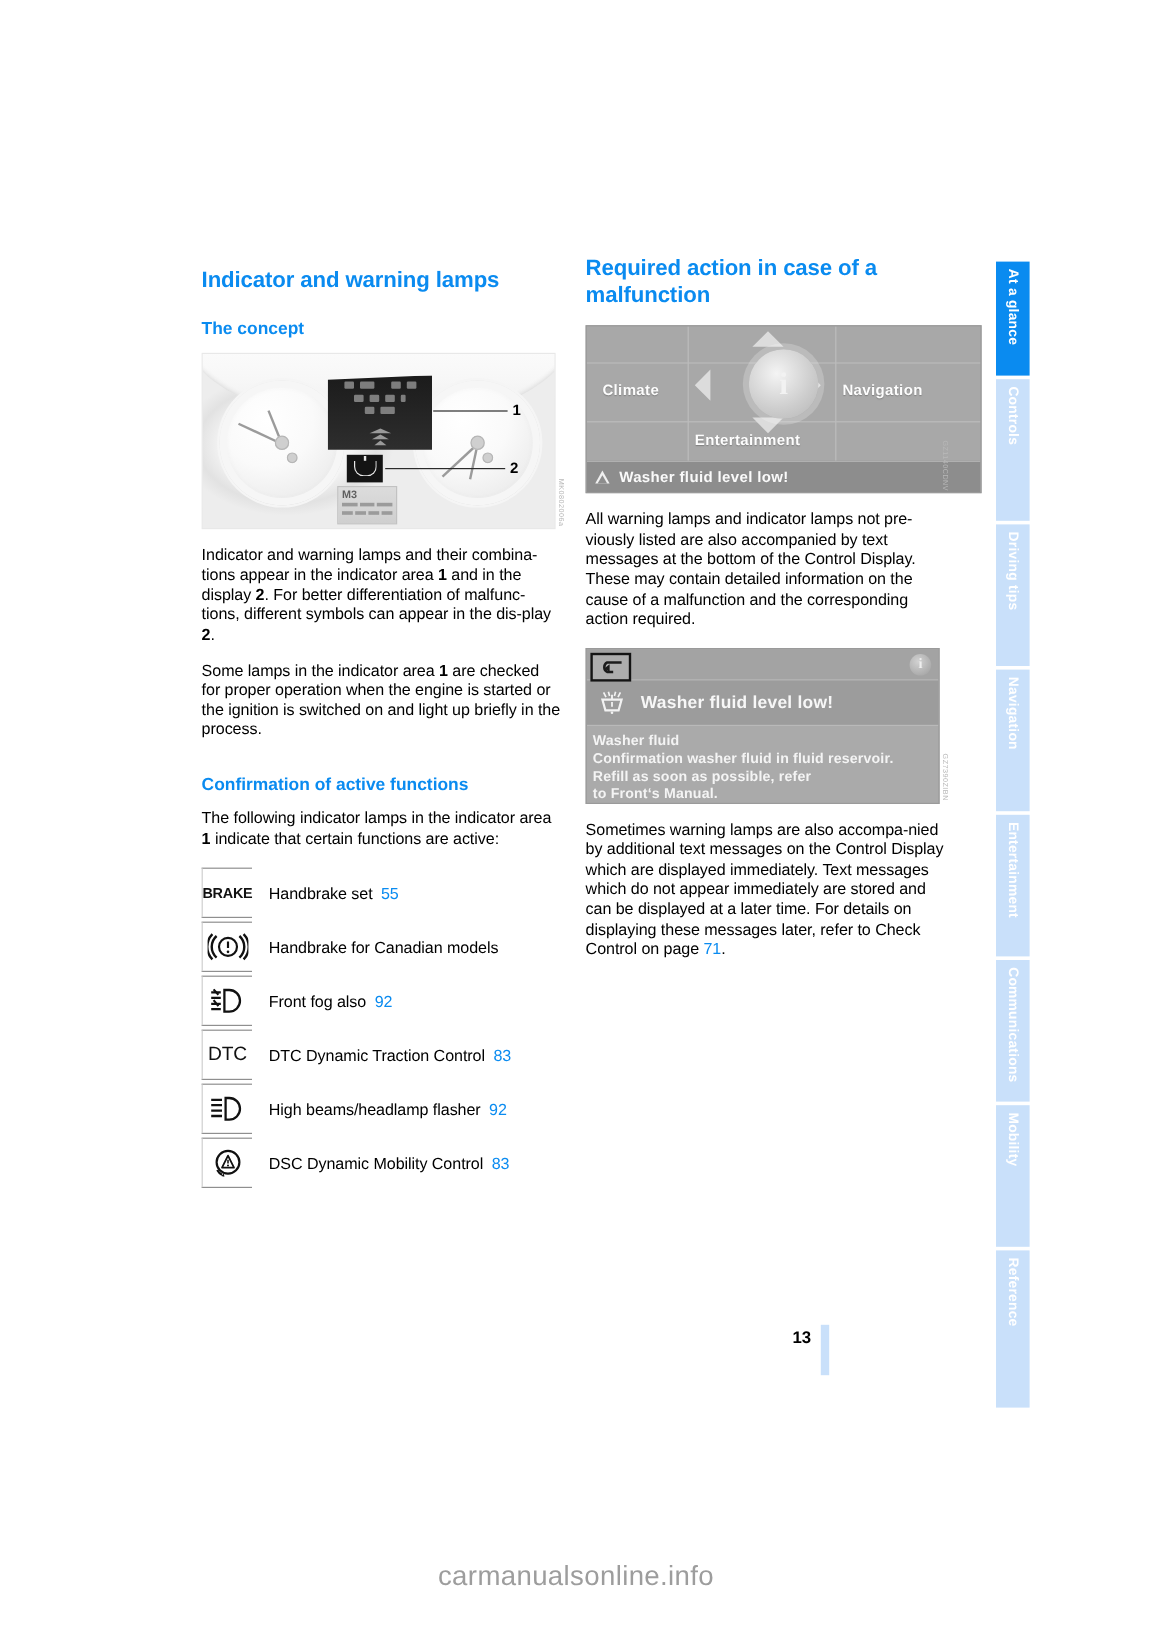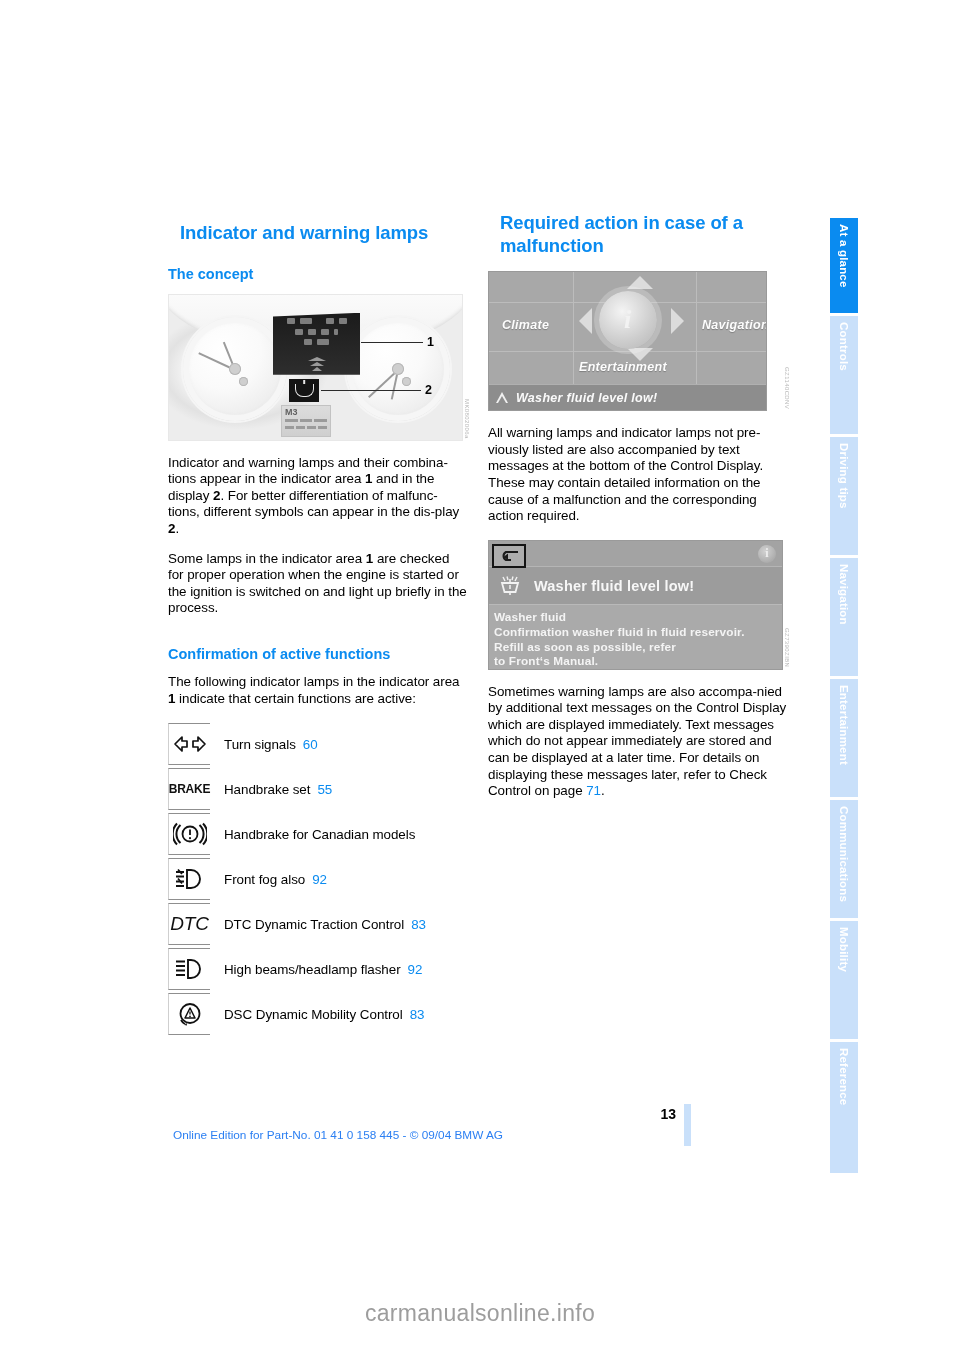--- a/index.html
+++ b/index.html
@@ -23,21 +23,21 @@
   }
   .tab.active{background:#0a8bf0;}
 
   
   .col{position:absolute;width:300px;}
   .colL{left:168px;top:222px;}
   .colR{left:488px;top:212px;}
 
   h1.sec{
     color:#0a8bf0;font-size:18.5px;font-weight:bold;
-    margin:0 0 20px 12px;line-height:1.22;letter-spacing:-.1px;
+    margin:0 0 20px 0;line-height:1.22;letter-spacing:-.1px;
   }
   h1.sec.two{margin-bottom:14px;}
   h2.sub{
     color:#0a8bf0;font-size:14.5px;font-weight:bold;
     margin:0 0 11px 0;line-height:1.25;
   }
   h2.sub.spaced{margin-top:28px;}
   p.body{
     font-size:13.4px;line-height:16.6px;color:#000;margin:0 0 13px 0;
     letter-spacing:-.05px;
@@ -120,22 +120,22 @@
     background:linear-gradient(#dcdcdc,#cfcfcf);border:1px solid #c2c2c2;
   }
   .lcd .m3{font-size:9px;font-weight:bold;color:#5f5f5f;padding:1px 0 0 3px;}
   .lcd .bars{display:flex;gap:2px;padding:2px 3px;}
   .lcd .bar{height:3px;background:#9b9b9b;flex:1;}
   .leader{position:absolute;height:1px;background:#2b2b2b;}
   .leadnum{position:absolute;font-size:12.5px;font-weight:bold;color:#000;}
 
   
   .idrive{
-    width:279px;height:140px;position:relative;overflow:hidden;
-    background:#a8a8a8;border:1px solid #999;box-sizing:border-box;font-style:italic;
+    width:330px;height:140px;position:relative;overflow:hidden;
+    background:#a8a8a8;border:1px solid #999;box-sizing:border-box;
   }
   .idgrid{position:absolute;left:0;top:0;right:0;height:113px;}
   .idline{position:absolute;background:#bcbcbc;}
   .idlabel{
     position:absolute;color:#fdfdfd;font-size:12.5px;font-weight:bold;
     letter-spacing:.3px;text-shadow:0 1px 1px rgba(0,0,0,.25);
   }
   .idknob{
     position:absolute;left:50%;top:48px;transform:translate(-50%,-50%);
     width:58px;height:58px;border-radius:50%;
@@ -345,32 +345,20 @@
       <span>Some lamps in the indicator area </span><b>1</b><span> are checked for proper operation when the engine is started or the ignition is switched on and light up briefly in the process.</span>
     </p>
 
     <h2 class="sub spaced">Confirmation of active functions</h2>
 
     <p class="body">
       <span>The following indicator lamps in the indicator area </span><b>1</b><span> indicate that certain functions are active:</span>
     </p>
 
     <div class="symtable" id="symtable">
-        <div class="symrow">
-          <div class="symcell">
-            <svg width="34" height="18" viewBox="0 0 34 18">
-              <path d="M9 2 L2 9 L9 16 V12 H14 V6 H9 Z" fill="none" stroke="#111" stroke-width="1.7" stroke-linejoin="round"></path>
-              <path d="M25 2 L32 9 L25 16 V12 H20 V6 H25 Z" fill="none" stroke="#111" stroke-width="1.7" stroke-linejoin="round"></path>
-            </svg>
-          </div>
-          <div class="symtext">
-            <span>Turn signals</span>
-            <span class="pg">60</span>
-          </div>
-        </div>
         <div class="symrow">
           <div class="symcell">
             <span class="symglyph">BRAKE</span>
           </div>
           <div class="symtext">
             <span>Handbrake set</span>
             <span class="pg">55</span>
           </div>
         </div>
         <div class="symrow">
@@ -397,21 +385,21 @@
               <path d="M5 2.5 L9 7 M5 11.5 L9 16.5" stroke="#111" stroke-width="1.8"></path>
             </svg>
           </div>
           <div class="symtext">
             <span>Front fog also</span>
             <span class="pg">92</span>
           </div>
         </div>
         <div class="symrow">
           <div class="symcell">
-            <span class="symglyph" style="font-size:19px;font-weight:normal;font-style:italic;">DTC</span>
+            <span class="symglyph" style="font-size:16px;font-weight:normal;">DTC</span>
           </div>
           <div class="symtext">
             <span>DTC Dynamic Traction Control</span>
             <span class="pg">83</span>
           </div>
         </div>
         <div class="symrow">
           <div class="symcell">
             <svg width="34" height="24" viewBox="0 0 34 24">
               <path d="M15 3 H18 A9 9 0 0 1 18 21 H15 Z" fill="none" stroke="#111" stroke-width="1.9"></path>
@@ -515,16 +503,15 @@
       </div>
       <div class="figcap">GZ7390ZIBN</div>
     </div>
 
     <p class="body">
       <span>Sometimes warning lamps are also accompa-nied by additional text messages on the Control Display which are displayed immediately. Text messages which do not appear immediately are stored and can be displayed at a later time. For details on displaying these messages later, refer to Check Control on page </span><span class="pg">71</span><span>.</span>
     </p>
   </div>
 
   <div class="pagenum">13</div>
-  <div class="footline">Online Edition for Part-No. 01 41 0 158 445 - © 09/04 BMW AG</div>
   <div class="footbar"></div>
   <div class="watermark">carmanualsonline.info</div>
 </div>
 
 </body></html>

